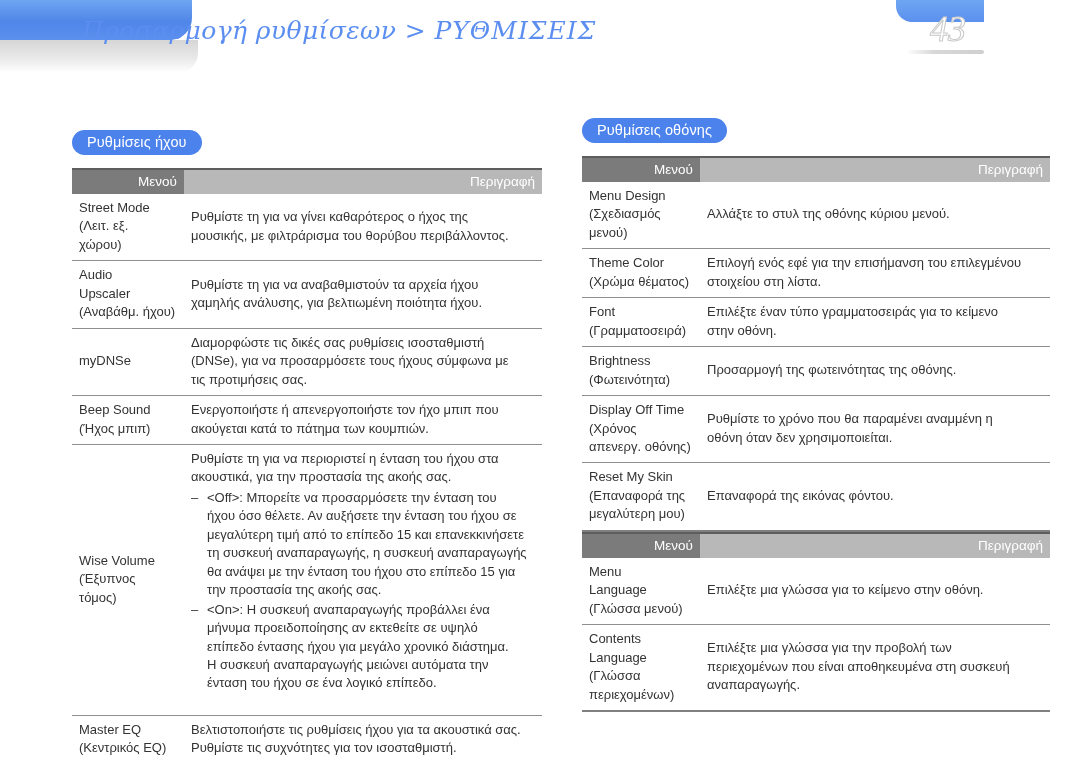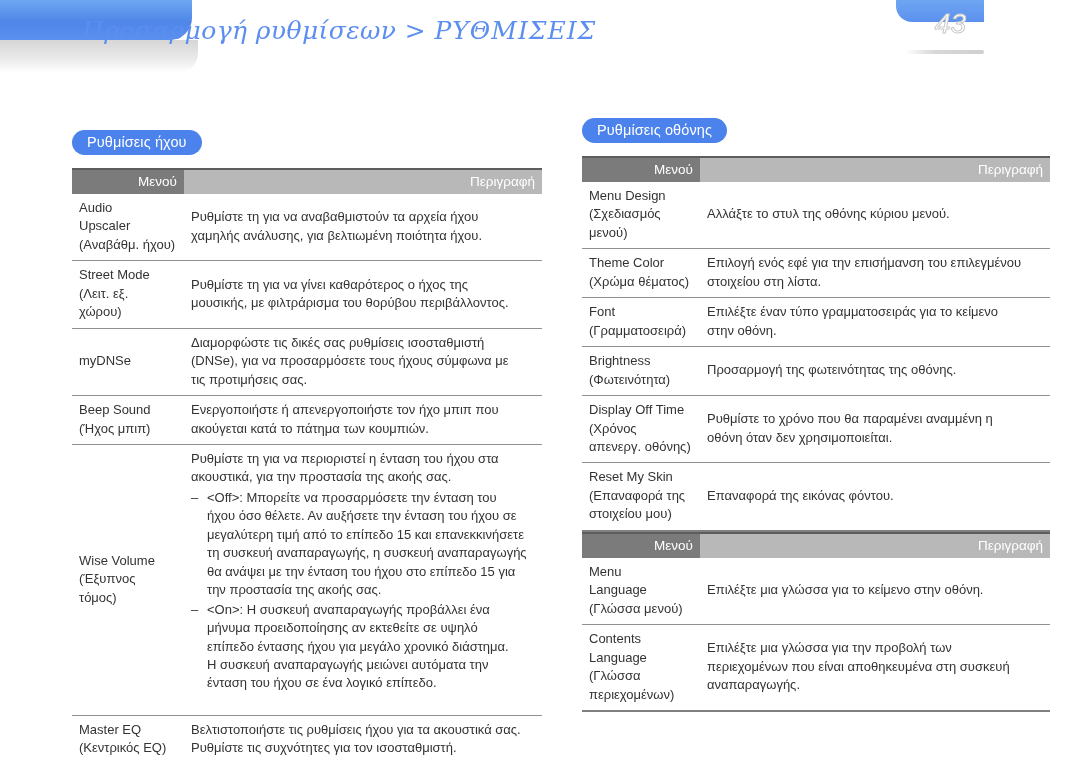--- a/index.html
+++ b/index.html
@@ -48,23 +48,23 @@
     font-size: 25px;
     color: #5b8ef0;
     letter-spacing: 0.4px;
     white-space: nowrap;
   }
   .hdr-title .caps { font-variant: small-caps; letter-spacing: 1px; }
 
   .page-num {
     position: absolute;
     right: 18px; top: 8px;
-    font-family: Liberation Sans, sans-serif;
+    font-family: Liberation Serif, serif;
     font-style: italic;
-    font-size: 28px;
+    font-size: 36px;
     color: #ffffff;
     -webkit-text-stroke: 1px #c9c9c9;
     text-shadow: 0 0 0 #c9c9c9;
   }
   .page-num-rule {
     position: absolute;
     right: 0; top: 50px;
     width: 78px; height: 4px;
     background: linear-gradient(90deg, #ffffff 0%, #d8d8d8 35%, #cfcfcf 100%);
     border-radius: 2px;
@@ -180,38 +180,38 @@
         </colgroup>
       <thead>
         <tr>
           <th class="h-menu">Μενού</th>
           <th class="h-desc">Περιγραφή</th>
         </tr>
       </thead>
       <tbody>
         <tr>
           <td class="menu">
+            <span class="blk">Street Mode</span>
+            <span class="blk">(Λειτ. εξ.</span>
+            <span class="blk">χώρου)</span>
+          </td>
+          <td class="desc">
+            <span class="blk">Ρυθμίστε τη για να γίνει καθαρότερος ο ήχος της</span>
+            <span class="blk">μουσικής, με φιλτράρισμα του θορύβου περιβάλλοντος.</span>
+          </td>
+        </tr>
+        <tr>
+          <td class="menu">
             <span class="blk">Audio</span>
             <span class="blk">Upscaler</span>
             <span class="blk">(Αναβάθμ. ήχου)</span>
           </td>
           <td class="desc">
             <span class="blk">Ρυθμίστε τη για να αναβαθμιστούν τα αρχεία ήχου</span>
             <span class="blk">χαμηλής ανάλυσης, για βελτιωμένη ποιότητα ήχου.</span>
-          </td>
-        </tr>
-        <tr>
-          <td class="menu">
-            <span class="blk">Street Mode</span>
-            <span class="blk">(Λειτ. εξ.</span>
-            <span class="blk">χώρου)</span>
-          </td>
-          <td class="desc">
-            <span class="blk">Ρυθμίστε τη για να γίνει καθαρότερος ο ήχος της</span>
-            <span class="blk">μουσικής, με φιλτράρισμα του θορύβου περιβάλλοντος.</span>
           </td>
         </tr>
         <tr>
           <td class="menu">
             <span class="blk">myDNSe</span>
           </td>
           <td class="desc">
             <span class="blk">Διαμορφώστε τις δικές σας ρυθμίσεις ισοσταθμιστή</span>
             <span class="blk">(DNSe), για να προσαρμόσετε τους ήχους σύμφωνα με</span>
             <span class="blk">τις προτιμήσεις σας.</span>
@@ -331,21 +331,21 @@
           </td>
           <td class="desc">
             <span class="blk">Ρυθμίστε το χρόνο που θα παραμένει αναμμένη η</span>
             <span class="blk">οθόνη όταν δεν χρησιμοποιείται.</span>
           </td>
         </tr>
         <tr>
           <td class="menu">
             <span class="blk">Reset My Skin</span>
             <span class="blk">(Επαναφορά της</span>
-            <span class="blk">στοιχείου μου)</span>
+            <span class="blk">μεγαλύτερη μου)</span>
           </td>
           <td class="desc">
             <span class="blk">Επαναφορά της εικόνας φόντου.</span>
           </td>
         </tr>
       </tbody>
     </table>
 
 
     <table class="spec tbl-lang">

